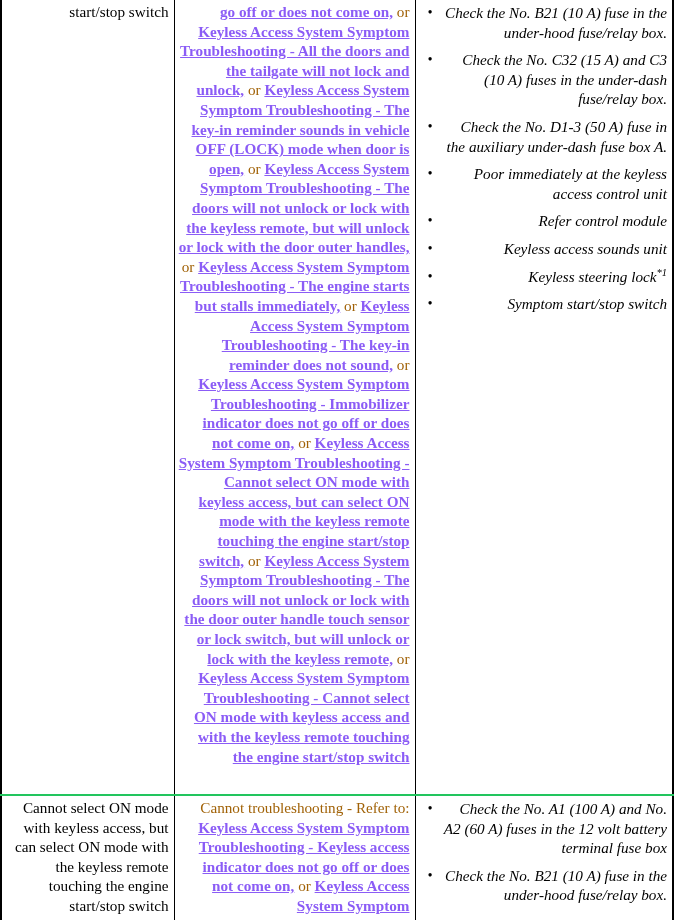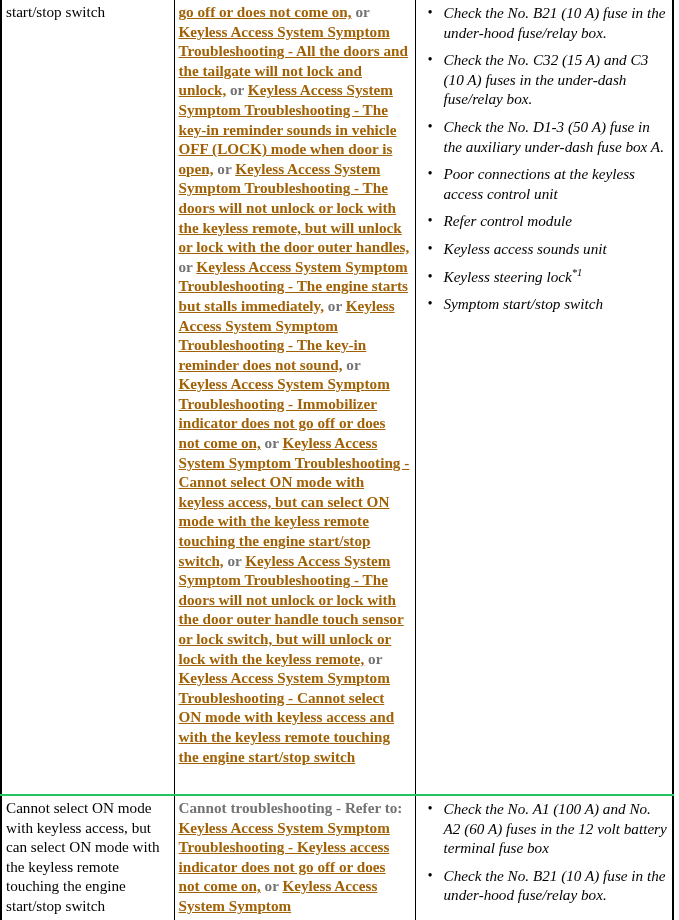--- a/index.html
+++ b/index.html
@@ -12,20 +12,21 @@
     height: 920px;
     overflow: hidden;
     font-family: "Liberation Serif", "DejaVu Serif", serif;
     color: #000000;
   }
   .page {
     position: relative;
     width: 679px;
     height: 920px;
     background: #ffffff;
+    text-align: right;
   }
   table.tsb {
     border-collapse: collapse;
     table-layout: fixed;
     width: 672px;
     margin: 0;
     border-left: 2px solid #000;
     border-right: 2px solid #000;
   }
   table.tsb td {
@@ -51,28 +52,28 @@
     font-size: 15.2px;
     line-height: 19.6px;
   }
 
   .diag-cell {
     font-size: 15.2px;
     line-height: 19.6px;
     word-wrap: break-word;
   }
   .lnk {
-    color: #a16207;
+    color: #8b5cf6;
     font-weight: bold;
     text-decoration: underline;
     text-underline-offset: 1px;
   }
   .plain {
-    color: #737373;
-    font-weight: bold;
+    color: #a16207;
+    font-weight: normal;
     text-decoration: none;
   }
 
   ul.checks {
     margin: 1px 0 0 0;
     padding: 0 0 0 24px;
     list-style: none;
   }
   ul.checks > li {
     position: relative;
@@ -115,21 +116,21 @@
           <span>start/stop switch</span>
         </td>
         <td class="diag-cell">
           <span><span class="lnk">go off or does not come on,</span><span class="plain"> or </span><span class="lnk">Keyless Access System Symptom Troubleshooting - All the doors and the tailgate will not lock and unlock,</span><span class="plain"> or </span><span class="lnk">Keyless Access System Symptom Troubleshooting - The key-in reminder sounds in vehicle OFF (LOCK) mode when door is open,</span><span class="plain"> or </span><span class="lnk">Keyless Access System Symptom Troubleshooting - The doors will not unlock or lock with the keyless remote, but will unlock or lock with the door outer handles,</span><span class="plain"> or </span><span class="lnk">Keyless Access System Symptom Troubleshooting - The engine starts but stalls immediately,</span><span class="plain"> or </span><span class="lnk">Keyless Access System Symptom Troubleshooting - The key-in reminder does not sound,</span><span class="plain"> or </span><span class="lnk">Keyless Access System Symptom Troubleshooting - Immobilizer indicator does not go off or does not come on,</span><span class="plain"> or </span><span class="lnk">Keyless Access System Symptom Troubleshooting - Cannot select ON mode with keyless access, but can select ON mode with the keyless remote touching the engine start/stop switch,</span><span class="plain"> or </span><span class="lnk">Keyless Access System Symptom Troubleshooting - The doors will not unlock or lock with the door outer handle touch sensor or lock switch, but will unlock or lock with the keyless remote,</span><span class="plain"> or </span><span class="lnk">Keyless Access System Symptom Troubleshooting - Cannot select ON mode with keyless access and with the keyless remote touching the engine start/stop switch</span></span>
         </td>
         <td>
           <ul class="checks">
               <li><span>Check the No. B21 (10 A) fuse in the under-hood fuse/relay box.</span></li>
               <li><span>Check the No. C32 (15 A) and C3 (10 A) fuses in the under-dash fuse/relay box.</span></li>
               <li><span>Check the No. D1-3 (50 A) fuse in the auxiliary under-dash fuse box A.</span></li>
-              <li><span>Poor connections at the keyless access control unit</span></li>
+              <li><span>Poor immediately at the keyless access control unit</span></li>
               <li><span>Refer control module</span></li>
               <li><span>Keyless access sounds unit</span></li>
               <li><span>Keyless steering lock</span><sup class="fn">*1</sup></li>
               <li><span>Symptom start/stop switch</span></li>
             </ul>
         </td>
       </tr>
 
       <tr class="row-div">
         <td class="cell-text">

